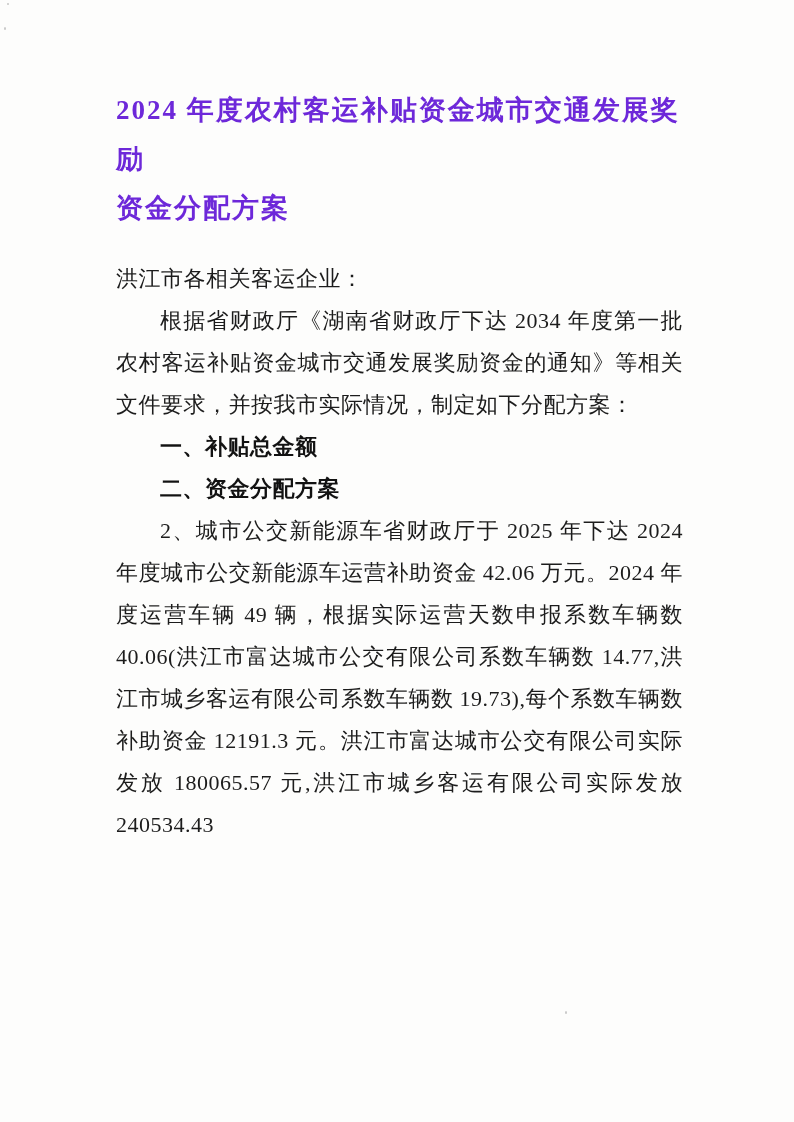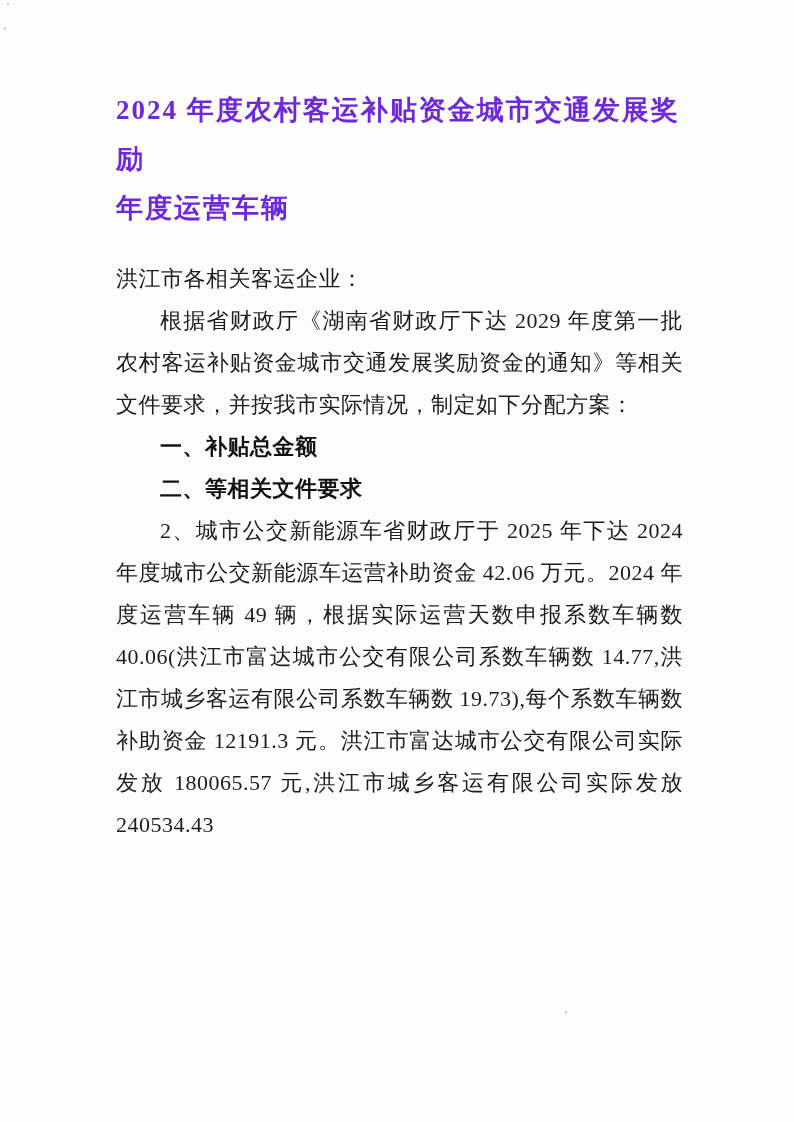--- a/index.html
+++ b/index.html
@@ -73,31 +73,31 @@
 
 <div class="page">
   <span class="speck s1"></span>
   <span class="speck s2"></span>
   <span class="speck s3"></span>
 
   <div class="content">
 
     <div class="doc-title">
       <div>2024 年度农村客运补贴资金城市交通发展奖励</div>
-      <div>年度运营车辆</div>
+      <div>资金分配方案</div>
     </div>
 
     <div class="doc-body">
       <p class="salutation">洪江市各相关客运企业：</p>
 
-      <p class="indent">根据省财政厅《湖南省财政厅下达 2029 年度第一批农村客运补贴资金城市交通发展奖励资金的通知》等相关文件要求，并按我市实际情况，制定如下分配方案：</p>
+      <p class="indent">根据省财政厅《湖南省财政厅下达 2034 年度第一批农村客运补贴资金城市交通发展奖励资金的通知》等相关文件要求，并按我市实际情况，制定如下分配方案：</p>
 
       <p class="heading">一、补贴总金额</p>
 
 
-      <p class="heading">二、等相关文件要求</p>
+      <p class="heading">二、资金分配方案</p>
 
 
       <p class="indent">2、城市公交新能源车省财政厅于 2025 年下达 2024 年度城市公交新能源车运营补助资金 42.06 万元。2024 年度运营车辆 49 辆，根据实际运营天数申报系数车辆数 40.06(洪江市富达城市公交有限公司系数车辆数 14.77,洪江市城乡客运有限公司系数车辆数 19.73),每个系数车辆数补助资金 12191.3 元。洪江市富达城市公交有限公司实际发放 180065.57 元,洪江市城乡客运有限公司实际发放 240534.43</p>
     </div>
 
   </div>
 </div>
 
 </body></html>

